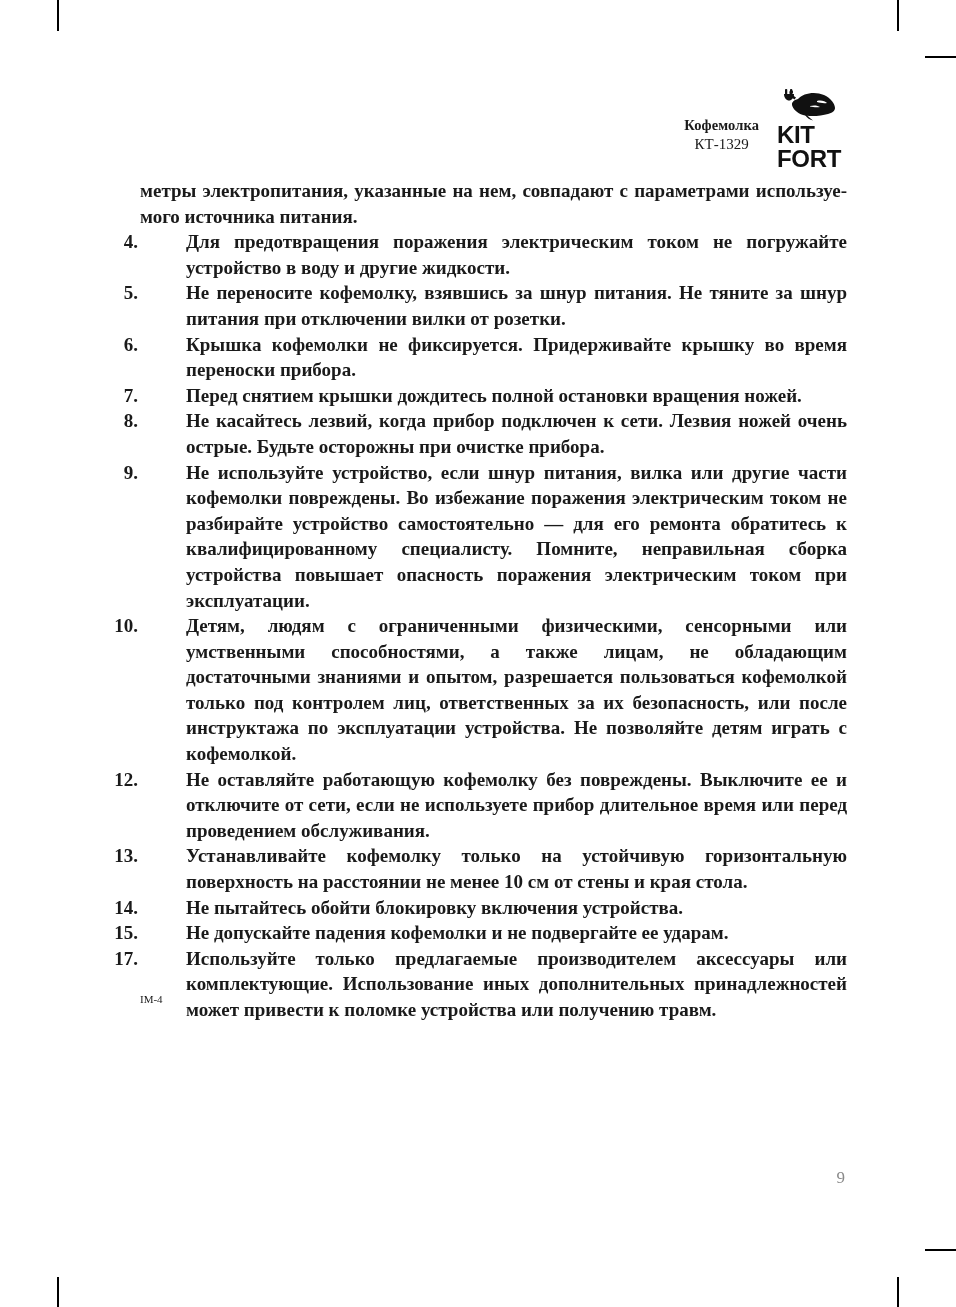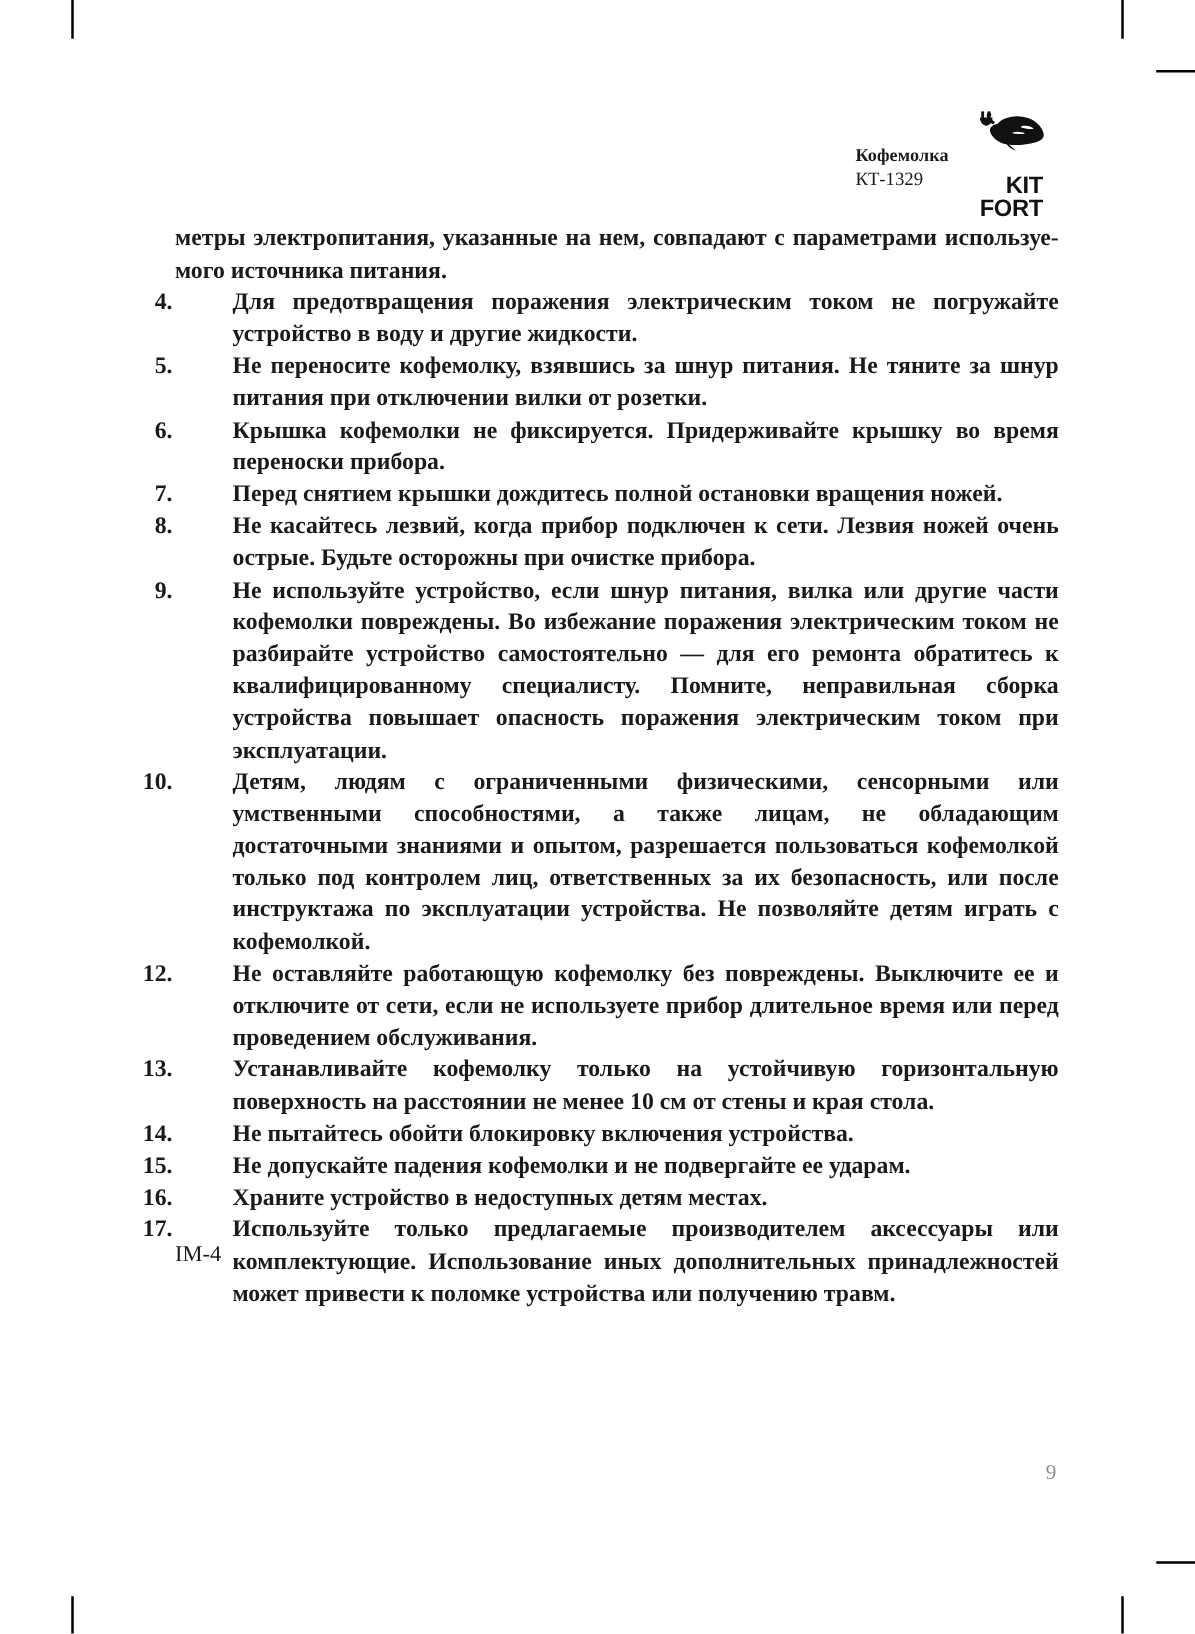--- a/index.html
+++ b/index.html
@@ -38,21 +38,21 @@
     left: 600px;
     top: 88px;
     width: 245px;
     display: flex;
     flex-direction: row;
     align-items: flex-start;
     justify-content: flex-end;
     gap: 14px;
   }
   .header-titles {
-    text-align: left;
+    text-align: center;
     padding-top: 28px;
     line-height: 1.32;
   }
   .header-product {
     font-size: 14.5px;
     font-weight: bold;
     letter-spacing: 0.1px;
     white-space: nowrap;
   }
   .header-model {
@@ -65,28 +65,28 @@
     display: flex;
     flex-direction: column;
     align-items: center;
   }
   .brand-logo {
     width: 60px;
     height: 34px;
     display: block;
   }
   .brand-wordmark {
-    margin-top: 18px;
+    margin-top: 1px;
     font-family: "Liberation Sans", "DejaVu Sans", sans-serif;
     font-weight: bold;
-    font-size: 19px;
+    font-size: 24px;
     line-height: 0.98;
     letter-spacing: -0.3px;
     color: #111111;
-    text-align: right;
+    text-align: left;
   }
   .brand-wordmark span { display: block; }
 
   
   .body-text {
     position: absolute;
     left: 107px;
     top: 178px;
     width: 740px;
     font-size: 19px;
@@ -123,21 +123,21 @@
   }
   
   ol.safety-list > li > .item-text,
   .lead-para { text-align-last: left; }
 
   
   .im-marker {
     position: absolute;
     left: 140px;
     top: 993px;
-    font-size: 18px;
+    font-size: 11px;
     color: #1a1a1a;
   }
   .page-number {
     position: absolute;
     left: 0;
     top: 1168px;
     width: 845px;
     text-align: right;
     font-size: 17px;
     color: #8a8a8a;
@@ -219,24 +219,20 @@
       </li>
       <li>
         <span class="item-num">14.</span>
         <span class="item-text">Не пытайтесь обойти блокировку включения устройства.</span>
       </li>
       <li>
         <span class="item-num">15.</span>
         <span class="item-text">Не допускайте падения кофемолки и не подвергайте ее ударам.</span>
       </li>
       <li>
-        <span class="item-num">16.</span>
-        <span class="item-text">Храните устройство в недоступных детям местах.</span>
-      </li>
-      <li>
         <span class="item-num">17.</span>
         <span class="item-text">Используйте только предлагаемые производителем аксессуары или комплектующие. Использование иных дополнительных принадлежностей может привести к поломке устройства или получению травм.</span>
       </li>
     </ol>
   </div>
 
   <div class="im-marker">IM-4</div>
   <div class="page-number">9</div>
 
 </div>

